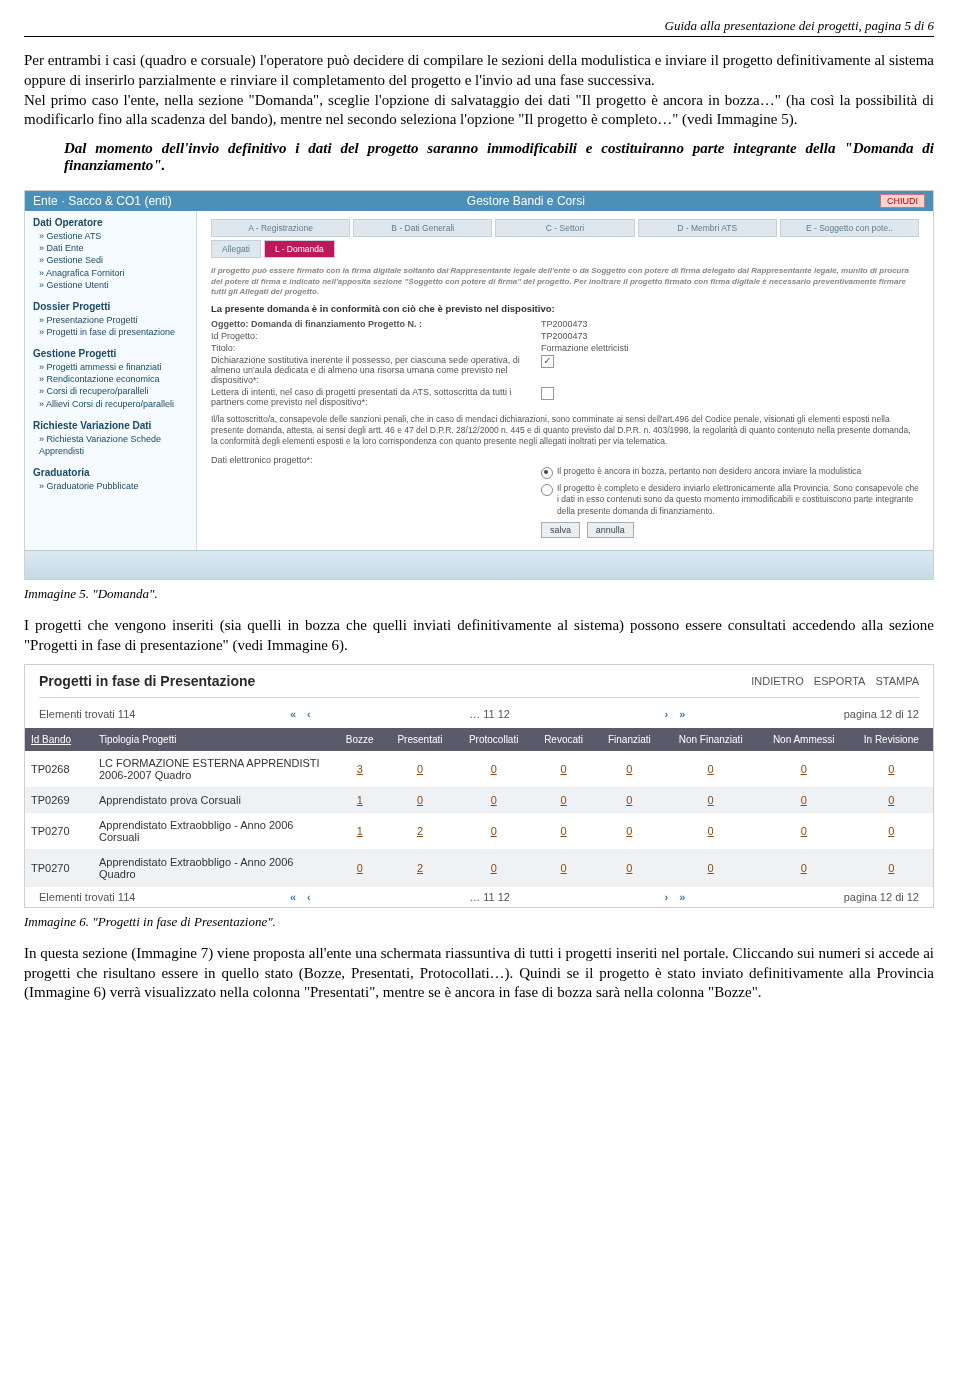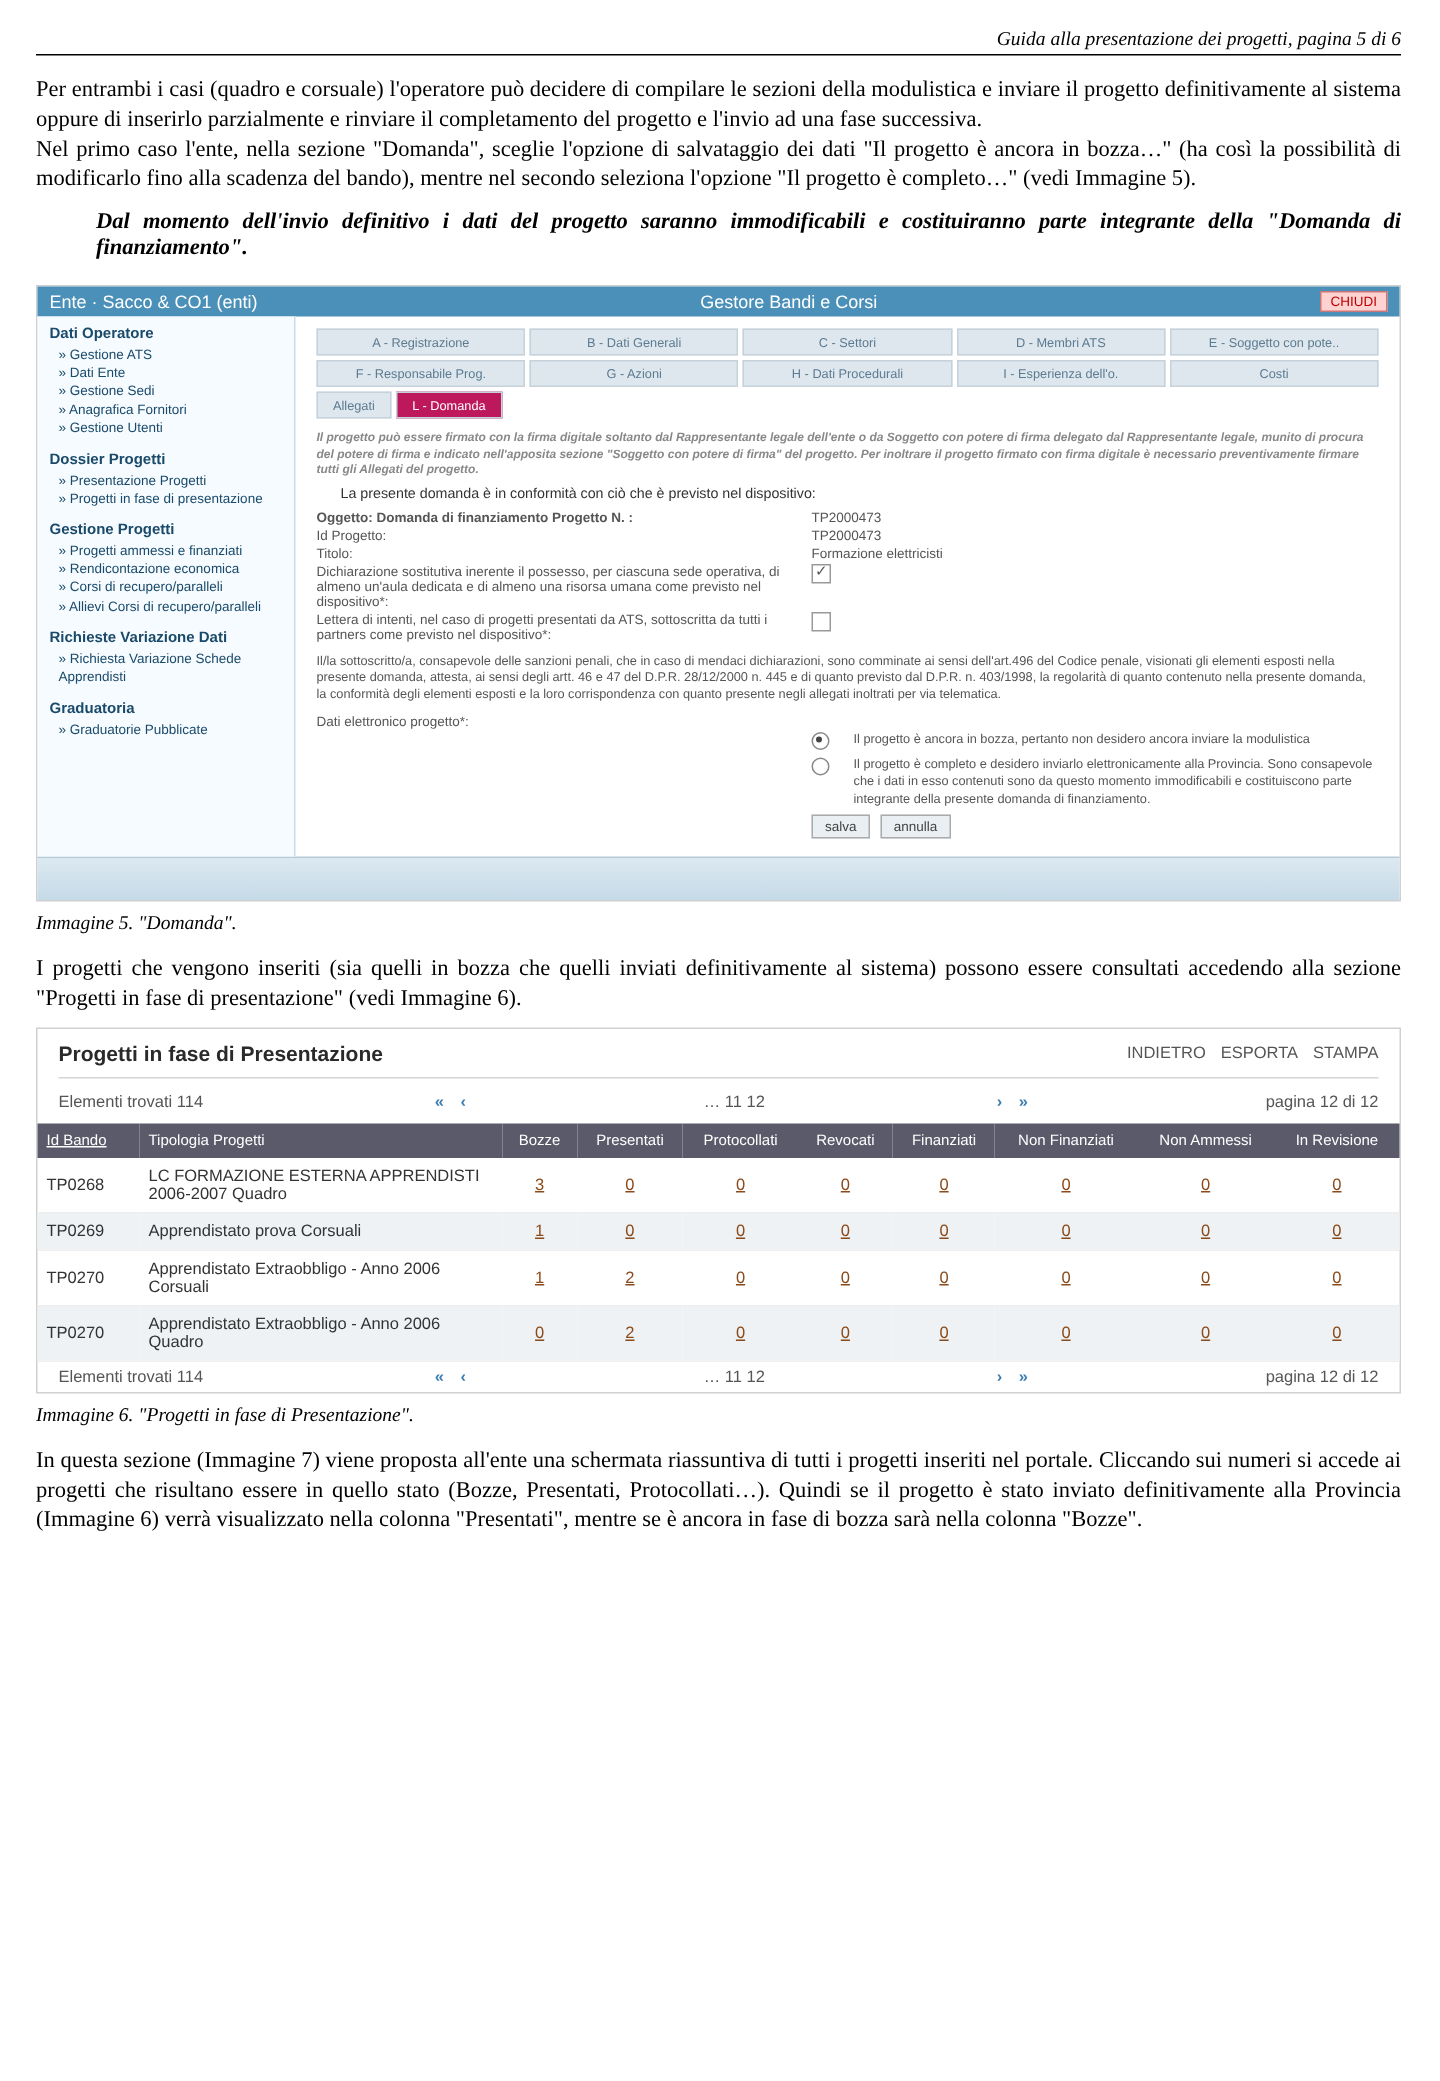--- a/index.html
+++ b/index.html
@@ -21,28 +21,28 @@
   .ss1-side-item::before { content:"» "; }
   .ss1-main { flex:1; padding:8px 14px 12px 14px; }
   .ss1-main-title { font-weight:bold; font-size:12px; color:#1b5a82; margin-bottom:6px; display:flex; justify-content:space-between; }
   .ss1-main-title .right-links span { font-size:9px; color:#777; margin-left:8px; text-decoration:underline; }
   .ss1-tabs { display:grid; grid-template-columns: repeat(5,1fr); gap:3px; margin-bottom:3px; }
   .ss1-tab { background:#dee7ee; color:#476; font-size:8.5px; text-align:center; padding:3px 2px; color:#5c7a90; border:1px solid #c6d2db; }
   .ss1-tabs2 { display:flex; gap:3px; margin-bottom:8px; }
   .ss1-tab2 { background:#dee7ee; font-size:8.5px; text-align:center; padding:3px 10px; color:#5c7a90; border:1px solid #c6d2db; }
   .ss1-tab2.active { background:#be185d; color:#fff; }
   .ss1-note { font-size:8px; color:#888; line-height:1.3; font-style:italic; margin-bottom:6px;font-weight:bold; }
-  .ss1-bold-line { font-size:9.5px; color:#333; font-weight:normal; margin-bottom:4px;margin-left:16px; }
+  .ss1-bold-line { font-size:9.5px; color:#333; font-weight:bold; margin-bottom:4px; }
   .ss1-row { display:flex; font-size:9px; color:#555; padding:1px 0; }
   .ss1-row .l { width:330px; }
   .ss1-row .r { flex:1; }
   .ss1-check { display:inline-block; width:11px; height:11px; border:1px solid #999; background:#fff; font-size:10px; text-align:center; line-height:9px; }
   .ss1-legal { font-size:8.5px; color:#555; line-height:1.3; margin:6px 0; }
   .ss1-radio-box { margin-left:330px; font-size:8.5px; color:#555; line-height:1.4; }
-  .ss1-radio-box .opt { display:flex; align-items:flex-start; gap:16px; margin-bottom:4px; }
+  .ss1-radio-box .opt { display:flex; align-items:flex-start; gap:4px; margin-bottom:4px; }
   .ss1-radio { width:10px; height:10px; border:1px solid #888; border-radius:50%; display:inline-block; flex-shrink:0; margin-top:1px; position:relative; }
   .ss1-radio.checked::after { content:""; position:absolute; left:2px; top:2px; width:4px; height:4px; background:#444; border-radius:50%; }
   .ss1-btns { margin-left:330px; margin-top:4px; }
   .ss1-btn { display:inline-block; font-size:9px; padding:2px 8px; background:#eaeff3; border:1px solid #aaa; color:#444; margin-right:4px; }
   .ss1-footer { height:28px; background:linear-gradient(#dce9f1,#c5dae7); border-top:1px solid #b3cad8; }
 
   .caption { font-style:italic; font-size:13px; margin:2px 0 14px 0; }
 
   
   .ss2 { border:1px solid #d0d0d0; margin-top:8px; margin-bottom:6px; background:#fff; font-family:Verdana, Arial, sans-serif; font-size:11px; color:#333; }
@@ -112,27 +112,20 @@
           </div>
         </div>
       <div class="ss1-main">
         <div class="ss1-tabs" id="ss1-tabs1">
             <div class="ss1-tab">A - Registrazione</div>
             <div class="ss1-tab">B - Dati Generali</div>
             <div class="ss1-tab">C - Settori</div>
             <div class="ss1-tab">D - Membri ATS</div>
             <div class="ss1-tab">E - Soggetto con pote..</div>
           </div>
-        <div class="ss1-tabs" id="ss1-tabs2">
-            <div class="ss1-tab">F - Responsabile Prog.</div>
-            <div class="ss1-tab">G - Azioni</div>
-            <div class="ss1-tab">H - Dati Procedurali</div>
-            <div class="ss1-tab">I - Esperienza dell'o.</div>
-            <div class="ss1-tab">Costi</div>
-          </div>
         <div class="ss1-tabs2" id="ss1-tabs3">
             <div class="ss1-tab2">Allegati</div>
             <div class="ss1-tab2 active">L - Domanda</div>
           </div>
         <div class="ss1-note">Il progetto può essere firmato con la firma digitale soltanto dal Rappresentante legale dell'ente o da Soggetto con potere di firma delegato dal Rappresentante legale, munito di procura del potere di firma e indicato nell'apposita sezione "Soggetto con potere di firma" del progetto. Per inoltrare il progetto firmato con firma digitale è necessario preventivamente firmare tutti gli Allegati del progetto.</div>
         <div class="ss1-bold-line">La presente domanda è in conformità con ciò che è previsto nel dispositivo:</div>
         <div class="ss1-row">
             <div class="l" style="font-weight:bold">Oggetto: Domanda di finanziamento Progetto N. :</div>
             <div class="r">TP2000473</div>
           </div>

